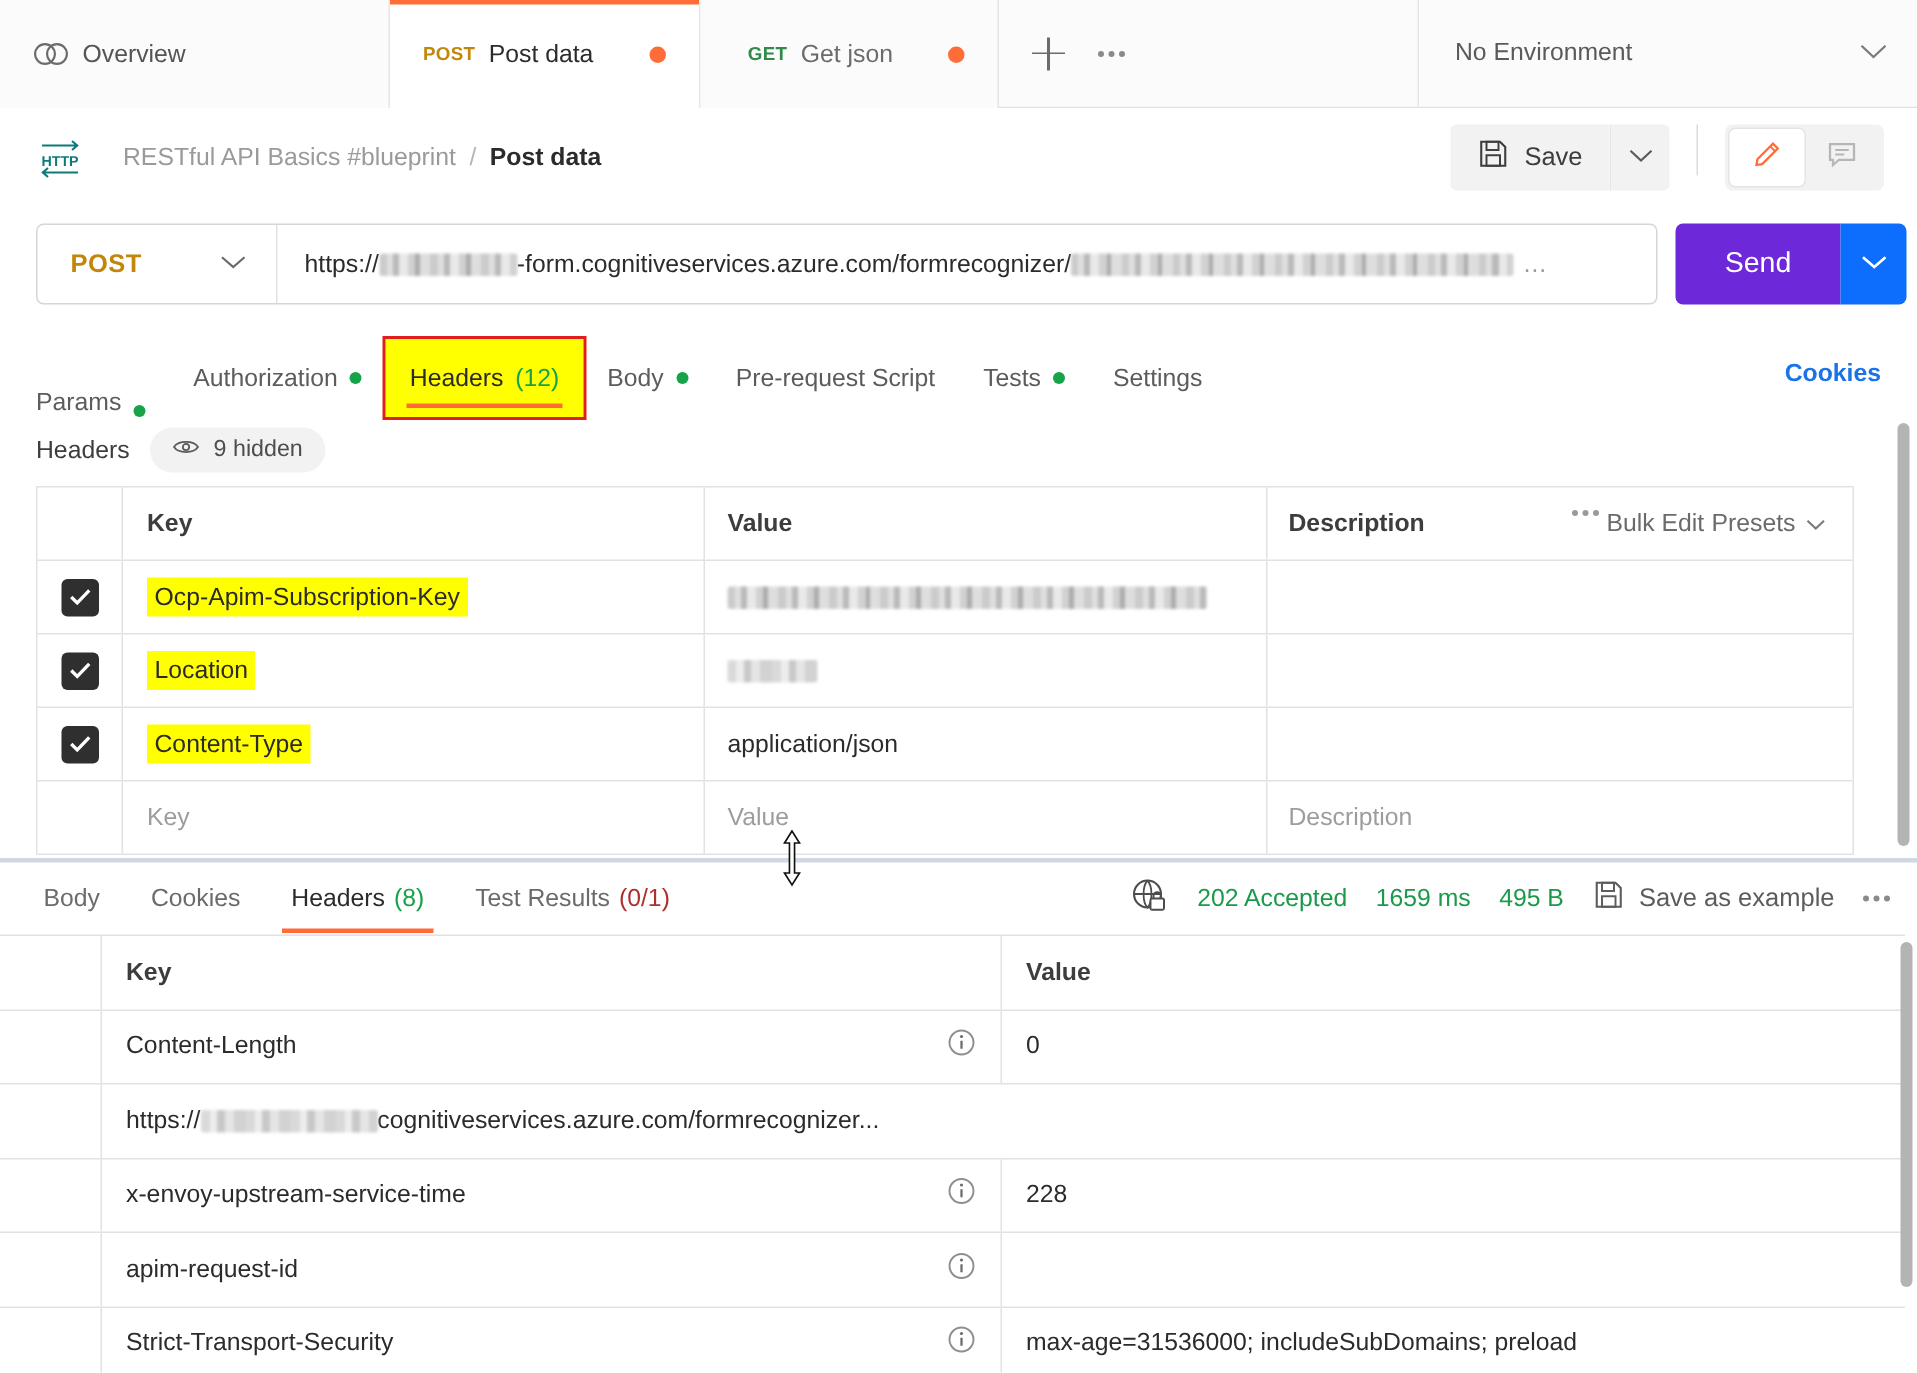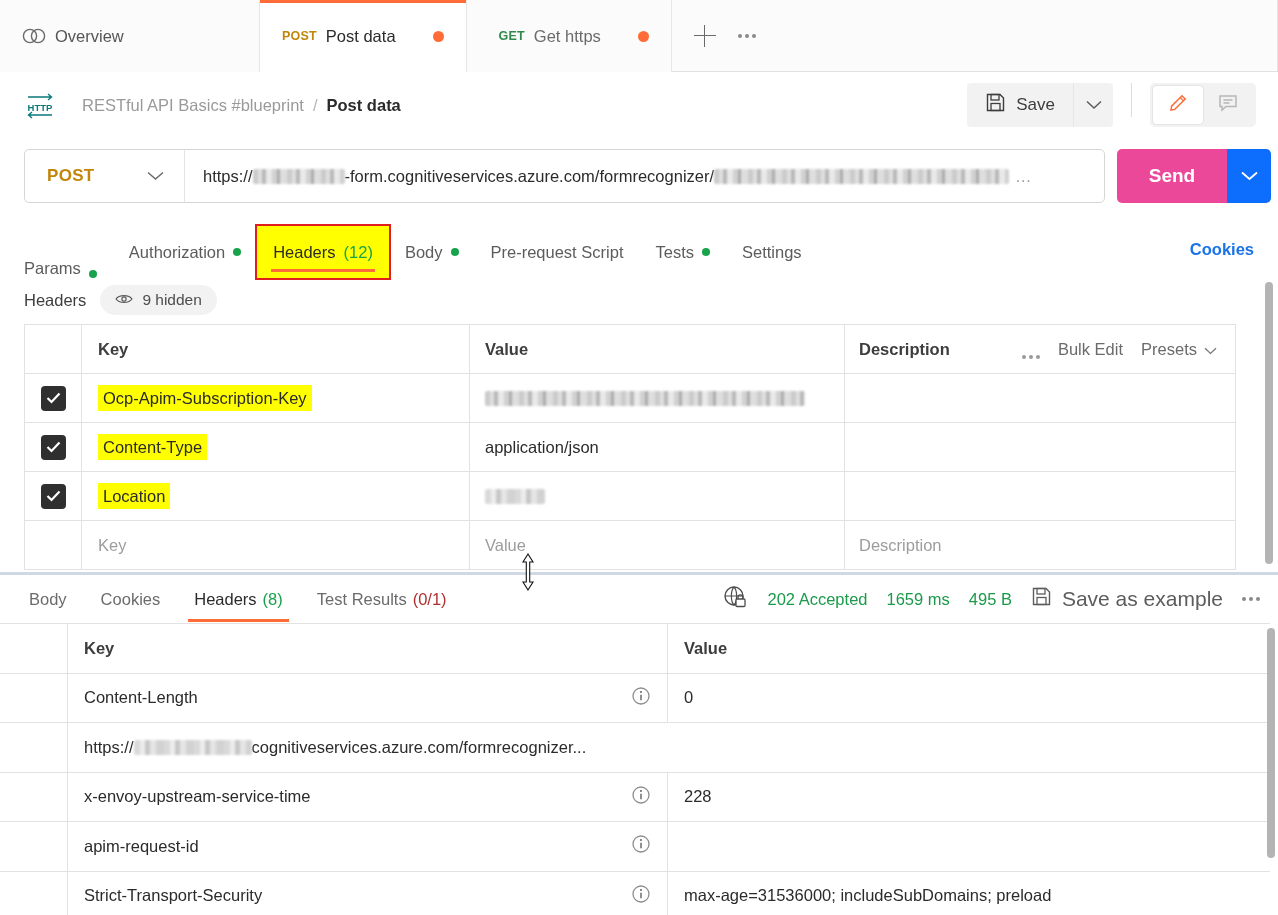--- a/index.html
+++ b/index.html
@@ -107,23 +107,23 @@
     width:160px; display:flex; align-items:center; justify-content:space-between;
     padding:0 20px 0 22px; cursor:pointer; border-right:1px solid #e3e3e3;
   }
   .methodsel .m { font-size:17px; font-weight:bold; color:#c2860a; letter-spacing:.3px; }
   .urlinput {
     flex:1; display:flex; align-items:center; padding:0 14px 0 18px;
     font-size:16.5px; color:#2b2b2b; overflow:hidden; white-space:nowrap; cursor:text;
   }
   .send-btn {
     position:absolute; left:1117px; top:11px; width:110px; height:54px;
-    background:#ec4899; border-radius:5px 0 0 5px; color:#fff;
+    background:#6d28d9; border-radius:5px 0 0 5px; color:#fff;
     display:flex; align-items:center; justify-content:center;
-    font-size:19px; font-weight:bold; cursor:pointer;
+    font-size:19px; font-weight:normal; cursor:pointer;
   }
   .send-caret {
     position:absolute; left:1227px; top:11px; width:44px; height:54px;
     background:#0d6efd; border-radius:0 5px 5px 0; color:#fff;
     display:flex; align-items:center; justify-content:center; cursor:pointer;
   }
 
   
   .reqtabs {
     position:absolute; left:0; top:226px; width:1278px; height:56px;
@@ -178,21 +178,21 @@
   .celltxt { font-size:16.5px; color:#2b2b2b; }
   .hlkey {
     background:#ffff00; padding:2px 5px; font-size:16.5px; color:#2b2b2b;
     display:inline-block; line-height:1.35;
   }
   .chk {
     width:25px; height:25px; border-radius:4px; background:#2f2f2f;
     display:flex; align-items:center; justify-content:center; cursor:pointer;
   }
   .chk svg { display:block; }
-  .bulkbar { display:flex; align-items:flex-end; gap:18px; margin-left:auto; padding-right:4px; }
+  .bulkbar { display:flex; align-items:flex-start; gap:5px; margin-left:auto; padding-right:4px; }
   .bulkbar .dots-h i { background:#9a9a9a; }
   .bulklink { font-size:16.5px; color:#6b6b6b; cursor:pointer; }
   .presets { display:flex; align-items:center; gap:7px; font-size:16.5px; color:#6b6b6b; cursor:pointer; }
 
   
   .req-scroll {
     position:absolute; right:5px; top:282px; width:8px; height:282px;
     background:#fff;
   }
   .req-scroll .thumb {
@@ -223,21 +223,21 @@
   .restab.active { color:#2b2b2b; }
   .restab.active::after {
     content:""; position:absolute; left:11px; right:11px; bottom:0; height:3px; background:#ff6c37;
   }
   .restab .c-green { color:#16a34a; }
   .restab .c-red { color:#b03030; }
   .respmeta {
     margin-left:auto; display:flex; align-items:center; gap:19px; padding-right:18px;
   }
   .respmeta .m-green { font-size:16.5px; color:#1a9a4a;text-align:right; }
-  .save-ex { display:flex; align-items:center; gap:10px; font-size:21px; color:#5c5c5c; cursor:pointer; }
+  .save-ex { display:flex; align-items:center; gap:10px; font-size:17px; color:#5c5c5c; cursor:pointer; }
 
   
   .restable {
     position:absolute; left:0; top:623px; width:1270px;
     border-top:1px solid #e2e2e2;
   }
   .resrow { display:flex; height:49.5px; border-bottom:1px solid #e2e2e2; }
   .rs-pad { width:68px; border-right:1px solid #e2e2e2; }
   .rs-key {
     width:600px; border-right:1px solid #e2e2e2;
@@ -300,37 +300,45 @@
     </div>
 
     <div class="tab active">
       <span class="method post">POST</span>
       <span class="tname">Post data</span>
       <span class="dot-unsaved"></span>
     </div>
 
     <div class="tab">
       <span class="method get">GET</span>
-      <span class="tname">Get https</span>
+      <span class="tname">Get json</span>
       <span class="dot-unsaved"></span>
     </div>
 
     <div class="tab-actions">
       <div class="icon-btn-plain">
         <span class="plus-icon"></span>
       </div>
       <div class="icon-btn-plain">
         <span class="dots-h">
             <i></i>
             <i></i>
             <i></i>
           </span>
       </div>
     </div>
 
+    <div class="env-area">
+      <span class="env-label">No Environment</span>
+      <span>
+        <svg width="18" height="11" viewBox="0 0 18 11">
+            <path d="M1 1.5 L9 9 L17 1.5" fill="none" stroke="#7a7a7a" stroke-width="1.5"></path>
+          </svg>
+      </span>
+    </div>
   </div>
 
   <div class="crumbrow">
     <span class="http-icon">
       <svg width="32" height="28" viewBox="0 0 32 28">
         <path d="M4 6 L27 6 M24 3 L27.5 6 L24 9" fill="none" stroke="#0c7a7a" stroke-width="1.4"></path>
         <text x="16" y="19.5" font-size="9.5" font-family="Liberation Sans, sans-serif" font-weight="bold" fill="#0c7a7a" text-anchor="middle">HTTP</text>
         <path d="M28 24 L5 24 M8 21 L4.5 24 L8 27" fill="none" stroke="#0c7a7a" stroke-width="1.4"></path>
       </svg>
     </span>
@@ -501,41 +509,41 @@
 
     <div class="rrow">
       <div class="c-chk">
         <span class="chk">
           <svg width="15" height="12" viewBox="0 0 15 12">
               <path d="M1.5 6 L5.5 10 L13.5 1.6" fill="none" stroke="#fff" stroke-width="2.2"></path>
             </svg>
         </span>
       </div>
       <div class="c-key">
-        <span class="hlkey">Content-Type</span>
+        <span class="hlkey">Location</span>
       </div>
       <div class="c-val">
-        <span class="celltxt">application/json</span>
+        <span class="blur light" style="width:60px;"></span>
       </div>
       <div class="c-desc"></div>
     </div>
 
     <div class="rrow">
       <div class="c-chk">
         <span class="chk">
           <svg width="15" height="12" viewBox="0 0 15 12">
               <path d="M1.5 6 L5.5 10 L13.5 1.6" fill="none" stroke="#fff" stroke-width="2.2"></path>
             </svg>
         </span>
       </div>
       <div class="c-key">
-        <span class="hlkey">Location</span>
+        <span class="hlkey">Content-Type</span>
       </div>
       <div class="c-val">
-        <span class="blur light" style="width:60px;"></span>
+        <span class="celltxt">application/json</span>
       </div>
       <div class="c-desc"></div>
     </div>
 
     <div class="rrow">
       <div class="c-chk"></div>
       <div class="c-key">
         <span class="cellph">Key</span>
       </div>
       <div class="c-val">

